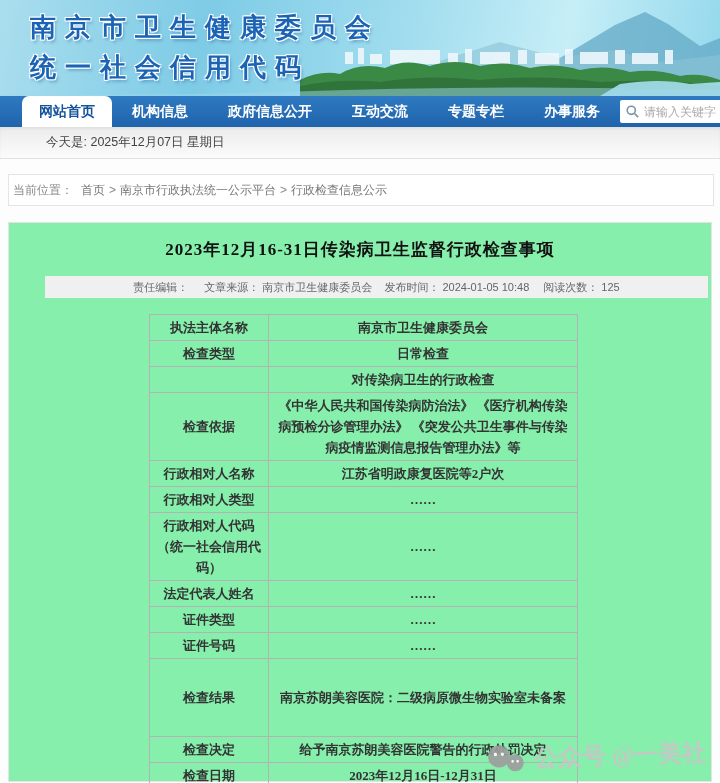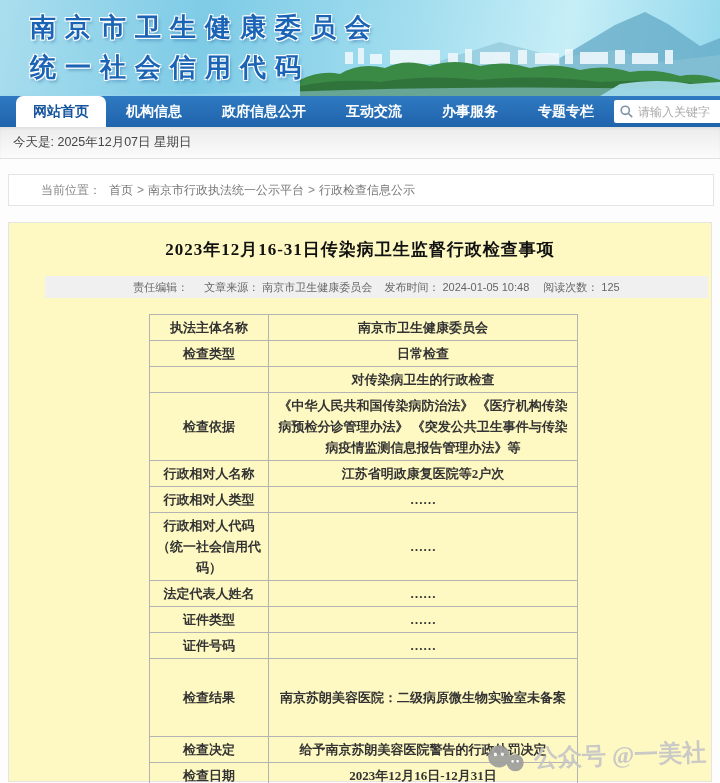--- a/index.html
+++ b/index.html
@@ -10,45 +10,45 @@
   .banner { position:relative; width:720px; height:96px; overflow:hidden;
     background:linear-gradient(100deg,#aadeee 0%,#7ecbe6 28%,#9fdcee 55%,#c6eef7 78%,#93d8ec 100%); }
   .banner svg.scene { position:absolute; left:0; top:0; }
   .banner-titles { position:absolute; left:30px; top:8px; z-index:2;
     font-family:"Liberation Serif", serif; font-weight:bold; color:#1a63b5;
     text-shadow:-1px -1px 0 #fff,1px -1px 0 #fff,-1px 1px 0 #fff,1px 1px 0 #fff,2px 3px 3px rgba(20,80,150,.35); }
   .banner-line { font-size:26px; letter-spacing:9px; line-height:40px; white-space:nowrap; }
 
   
   .navbar { display:flex; align-items:stretch; height:31px;
-    background:linear-gradient(#2f7ac2,#1f63ab); padding-left:16px; }
+    background:linear-gradient(#2f7ac2,#1f63ab); padding-left:22px; }
   .nav-item { line-height:31px; padding:0 20px; color:#fff; font-size:14px;
     font-weight:bold; cursor:pointer; white-space:nowrap; }
   .nav-item.active { background:#fff; color:#15549c; border-radius:7px 7px 0 0; padding:0 17px; }
   .nav-search { margin-left:auto; display:flex; align-items:center; gap:6px; padding-right:8px; }
   .search-box { display:flex; align-items:center; background:#fff; height:23px;
     width:142px; border-radius:2px; padding:0 6px; }
   .search-box input { border:none; outline:none; width:100%; font-size:12px; color:#333;
     font-family:"Liberation Sans", sans-serif; }
   .search-box input::placeholder { color:#aaa; }
 
   
-  .datebar { height:32px; line-height:31px; padding-left:13px; font-size:12.5px; color:#444;
+  .datebar { height:32px; line-height:31px; padding-left:46px; font-size:12.5px; color:#444;
     background:linear-gradient(#ececec,#fbfbfb); border-bottom:1px solid #e0e0e0;
     box-shadow:inset 0 2px 3px rgba(0,0,0,.05); }
 
   
-  .breadcrumb { margin:15px 6px 0 8px; height:32px; line-height:30px; padding-left:32px;
+  .breadcrumb { margin:15px 6px 0 8px; height:32px; line-height:30px; padding-left:4px;
     border:1px solid #e4e4e4; background:#fff; font-size:12px; color:#888; white-space:nowrap; }
   .crumb-sep { padding:0 4px; color:#888; }
   .crumb-link { color:#777; cursor:pointer; }
 
   
   .main-box { margin:16px 8px 0 8px; height:560px; border:1px solid #e4e4e4;
-    background:#fef9c3; position:relative; }
+    background:#86efac; position:relative; }
   .article-title { margin-top:14px; text-align:center; font-family:"Liberation Serif", serif;
     font-weight:bold; font-size:17px; color:#111; letter-spacing:1px; line-height:26px; }
   .meta-strip { margin:13px 3px 0 36px; height:22px; line-height:22px; background:#f0f0f0;
     text-align:center; font-size:11px; color:#666; white-space:nowrap; }
   .meta-strip span { margin:0 3px; }
 
   
   table.info { margin:16px 0 0 140px; width:429px; border-collapse:collapse;
     font-family:"Liberation Serif", serif; font-weight:bold; font-size:13px; color:#333;
     table-layout:fixed; }
@@ -105,24 +105,24 @@
       <div class="nav-item">
       <span>机构信息</span>
     </div>
       <div class="nav-item">
       <span>政府信息公开</span>
     </div>
       <div class="nav-item">
       <span>互动交流</span>
     </div>
       <div class="nav-item">
+      <span>专题专栏</span>
+    </div>
+      <div class="nav-item">
       <span>办事服务</span>
-    </div>
-      <div class="nav-item">
-      <span>专题专栏</span>
     </div>
     </div>
   <div class="nav-search">
     <div class="search-box">
       <svg width="13" height="13" viewBox="0 0 16 16" style="flex:none;margin-right:5px;">
         <circle cx="6.5" cy="6.5" r="5" fill="none" stroke="#7d93a8" stroke-width="2"></circle>
         <line x1="10.5" y1="10.5" x2="15" y2="15" stroke="#7d93a8" stroke-width="2"></line>
       </svg>
       <input type="text" placeholder="请输入关键字" style="">
     </div>

